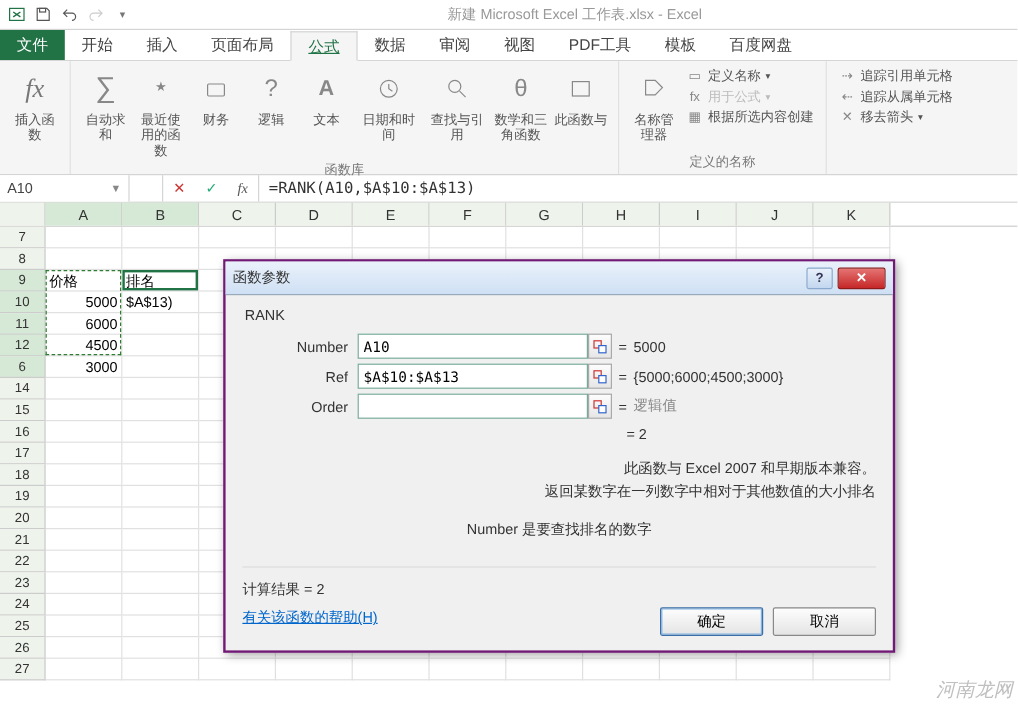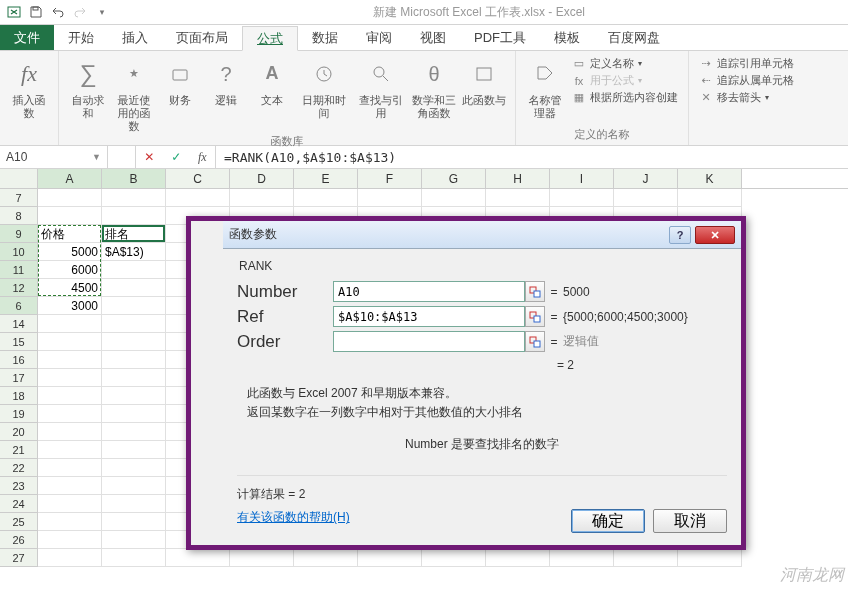--- a/index.html
+++ b/index.html
@@ -46,41 +46,41 @@
 .g-row { display: flex; height: 18px; }
 .row-head { width: 38px; border-right: 1px solid #ccc; border-bottom: 1px solid #ccc; background: #eef3ec; color: #333; text-align: center; font-size: 11px; line-height: 18px; }
 .row-head.active { background:#d6e9d6; }
 .cell { width: 64px; border-right: 1px solid #e0e0e0; border-bottom: 1px solid #e0e0e0; font-size: 12px; line-height: 18px; padding: 0 3px; font-family: SimSun, Arial; color:#000; }
 .cell.center { text-align: left; }
 .cell.right { text-align: right; }
 .dashed-col { position:absolute; border:1.5px dashed #2e7d32; pointer-events:none; }
 .active-cell { position:absolute; border:2px solid #217346; pointer-events:none; }
 
 
-.dialog { position: absolute; left: 186px; top: 216px; width: 560px; background: #f0f0f0; border: 5px solid #701a75; box-shadow: 2px 2px 8px rgba(0,0,0,0.4); padding-left: 32px; }
+.dialog { position: absolute; left: 186px; top: 216px; width: 560px; background: #f0f0f0; border: 2px solid #701a75; box-shadow: 2px 2px 8px rgba(0,0,0,0.4); }
 .dlg-title { height: 28px; background: linear-gradient(#eaf1fb,#cfe0f4); display: flex; align-items: center; padding: 0 6px; color: #333; border-bottom:1px solid #9ab; }
 .dlg-title .t { flex: 1; font-size: 12px; }
 .dlg-title .help { width:22px; height:18px; background:linear-gradient(#e8f0fa,#c3d7ef); border:1px solid #8aa9cc; border-radius:2px; text-align:center; line-height:16px; color:#335; margin-right:4px; font-weight:bold; font-size:11px;}
 .dlg-title .close { width: 40px; height: 18px; background: linear-gradient(#e57373,#c62828); border: 1px solid #8e1b1b; border-radius: 2px; text-align: center; color: #fff; line-height: 16px; font-weight:bold; font-size:11px;}
 .dlg-body { padding: 10px 14px 12px; color: #333; }
 .fn-name { font-size: 12px; margin: 0 0 8px 2px; }
 .arg-row { display: flex; align-items: center; margin: 4px 0; }
-.arg-label { width: 96px; padding-right: 8px; font-size: 17px; }
+.arg-label { width: 96px; text-align: right; padding-right: 8px; font-size: 12px; }
 .arg-input { width: 192px; height: 21px; border: 1px solid #7a9; background: #fff; padding: 0 4px; font-family: Consolas, monospace; font-size: 12px; }
 .ref-btn { width: 20px; height: 21px; border: 1px solid #aaa; background: linear-gradient(#fdfdfd,#e6e6e6); margin-left: 0; display:flex; align-items:center; justify-content:center; }
 .ref-btn svg { width:14px; height:14px; }
 .eq { width: 18px; text-align: center; color: #333; }
 .val { font-size: 12px; color: #333; }
 .result-eq { margin: 6px 0 0 320px; font-size: 12px; }
-.desc { margin: 12px 10px 4px; font-size: 12px; line-height: 1.6; }
+.desc { margin: 12px 0 4px; font-size: 12px; line-height: 1.6; text-align: right; }
 .param-desc { text-align: center; margin: 14px 0 22px; font-size: 12px; }
 .btn-row { display: flex; align-items: flex-start; border-top: 1px solid #ddd; padding-top: 10px; }
 .calc-res { font-size: 12px; margin-right: auto; }
 .help-link { color: #0066cc; text-decoration: underline; font-size: 12px; margin-right: auto; }
-.dlg-btn { width: 74px; height: 24px; border: 1px solid #888; background: linear-gradient(#fdfdfd,#e4e4e4); margin-left: 8px; font-size: 16px; border-radius:2px;}
+.dlg-btn { width: 86px; height: 24px; border: 1px solid #888; background: linear-gradient(#fdfdfd,#e4e4e4); margin-left: 8px; font-size: 12px; border-radius:2px;}
 .dlg-btn.primary { border: 1px solid #3b6ea5; box-shadow:0 0 0 1px #7fb2e5 inset; }
 
 
 .watermark { position:absolute; right:4px; bottom:4px; color:#bfbfbf; font-size:16px; font-style:italic; font-family: Liberation Serif, serif; pointer-events:none; }
 </style>
 </head>
 <body>
 
 <div class="titlebar">
   <div class="qat-btn">

